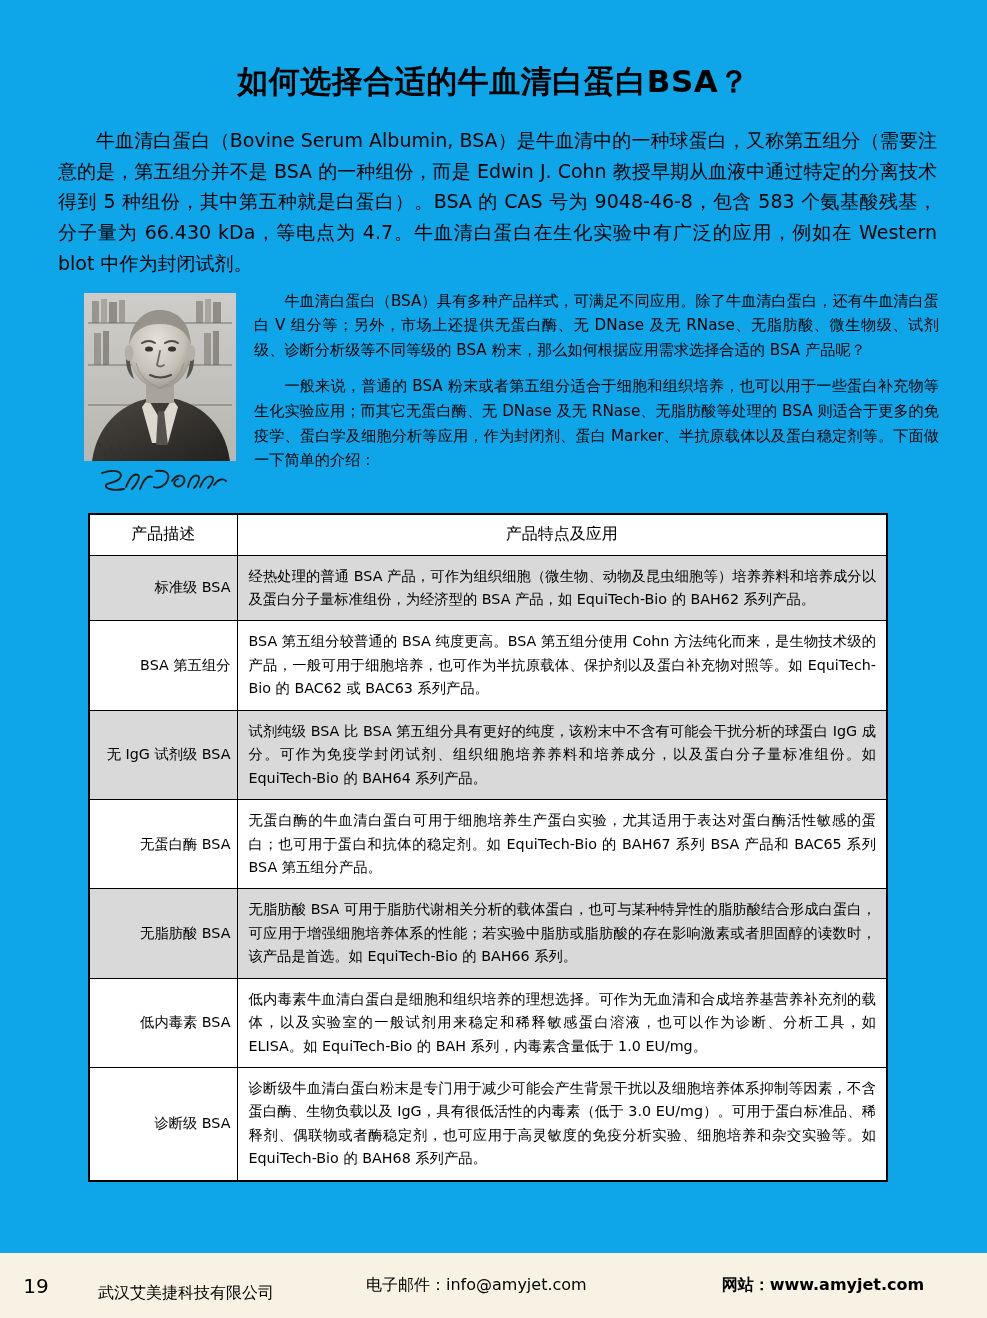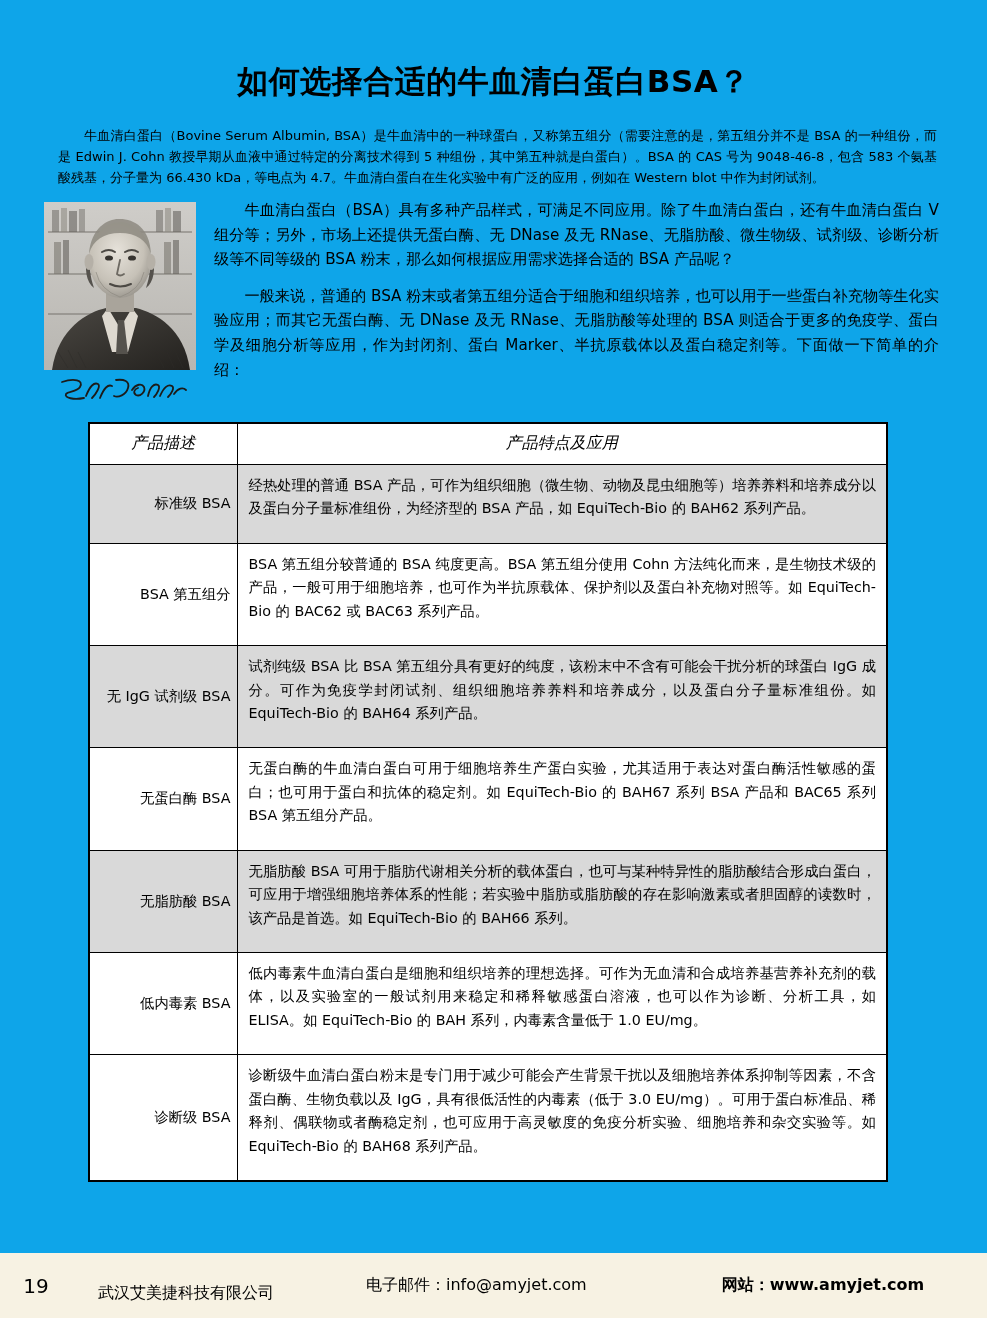--- a/index.html
+++ b/index.html
@@ -33,30 +33,30 @@
     margin: 0;
     padding-top: 62px;
     padding-bottom: 0;
     line-height: 1.25;
   }
 
   
   .intro {
     margin: 0;
     padding: 24px 50px 0 58px;
-    font-size: 13px;
+    font-size: 19px;
     line-height: 1.62;
     text-align: justify;
     text-justify: inter-ideograph;
     text-indent: 2em;
   }
 
   
   .mid-block {
-    padding: 10px 48px 0 44px;
+    padding: 10px 48px 0 84px;
     position: relative;
     overflow: hidden;
   }
   .portrait-wrap {
     float: left;
     width: 152px;
     margin: 4px 18px 4px 0;
   }
   .portrait {
     width: 152px;
@@ -97,31 +97,30 @@
     border: 1.5px solid #000;
     vertical-align: middle;
     background: #ffffff;
   }
   table.bsa thead th {
     text-align: center;
     font-weight: normal;
     font-size: 16px;
     padding: 7px 4px 7px 4px;
     height: 26px;
-    font-style: italic;
   }
   table.bsa td.name {
     text-align: right;
     padding: 8px 6px;
     line-height: 1.5;
   }
   table.bsa td.desc {
     text-align: justify;
     text-justify: inter-ideograph;
-    padding: 9px 10px 22px 11px;
+    padding: 9px 10px 9px 11px;
     line-height: 1.64;
   }
   table.bsa tr.shaded td {
     background: #d9d9d9;
   }
 
   
   .footer {
     position: absolute;
     left: 0;

